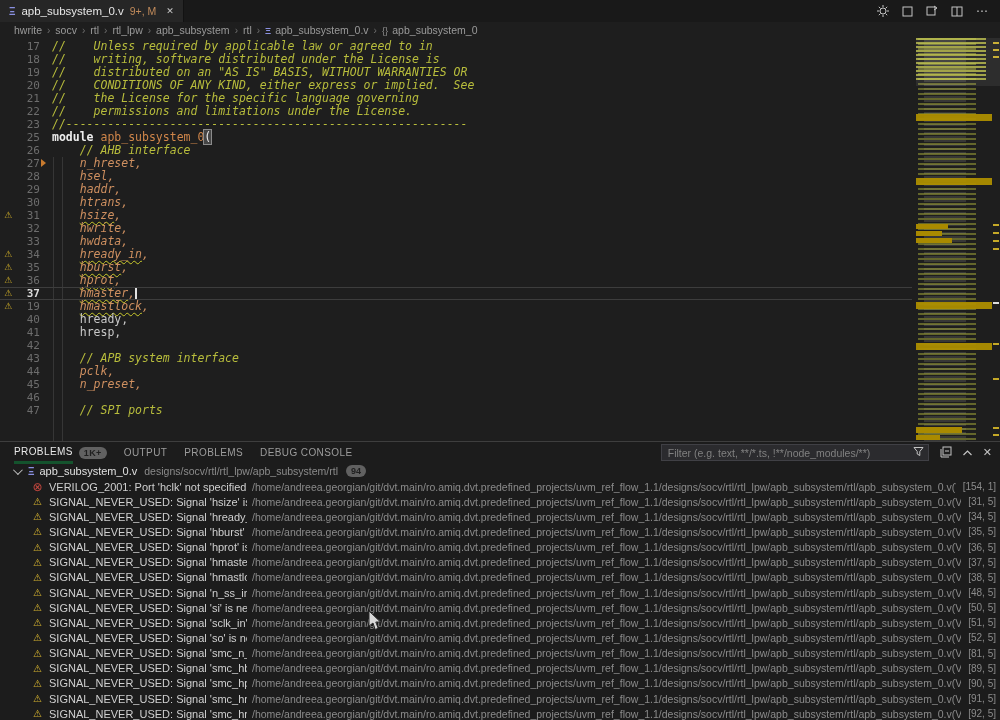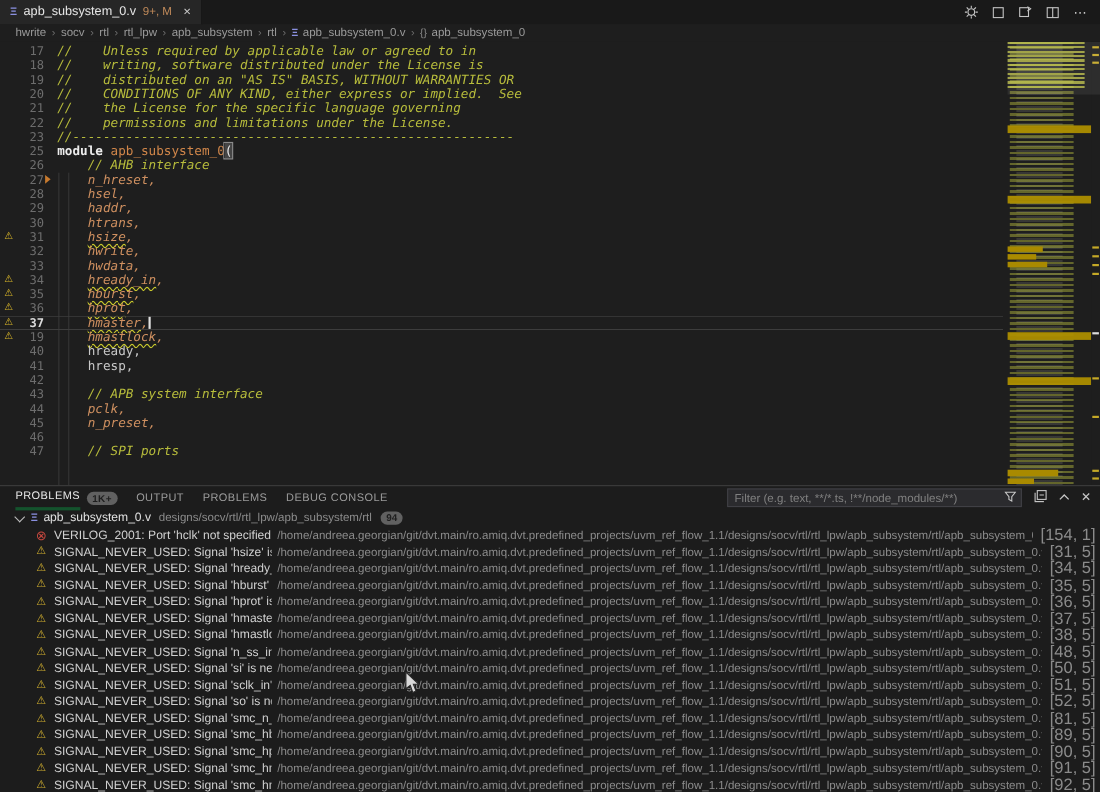--- a/index.html
+++ b/index.html
@@ -77,21 +77,21 @@
   .g-name { color:#e0e0e0; font-size:11px; margin-right:7px; white-space:nowrap; }
   .g-path { color:#8b8b8b; font-size:10.5px; margin-right:8px; white-space:nowrap;text-align:right; }
 
   .problem-list { position:absolute; top:37px; bottom:0; left:0; right:0; overflow:hidden; }
   .prow { height:15.15px; display:flex; align-items:center; padding:0 4px 0 31px; font-size:11px; }
   .sev { width:13px; flex:none; margin-right:5px; text-align:center; font-family:"DejaVu Sans",sans-serif; }
   .sev.warn { color:#ccab2e; font-size:10px; }
   .sev.err  { color:#c7483f; font-size:12px; }
   .pmsg  { width:198px; flex:none; white-space:nowrap; overflow:hidden; color:#d0d0d0; }
   .ppath { flex:1; white-space:nowrap; overflow:hidden; color:#8b8b8b; margin-left:5px; font-size:10.5px; }
-  .ppos  { flex:none; color:#8b8b8b; margin-left:7px; font-size:15px; }
+  .ppos  { flex:none; color:#8b8b8b; margin-left:7px; font-size:10px; }
 
   .mouse-cursor { position:absolute; left:368px; top:611px; z-index:99; }
 </style>
 </head>
 <body>
 
 <div class="window">
 
   <div class="tabbar">
     <div class="tab">

